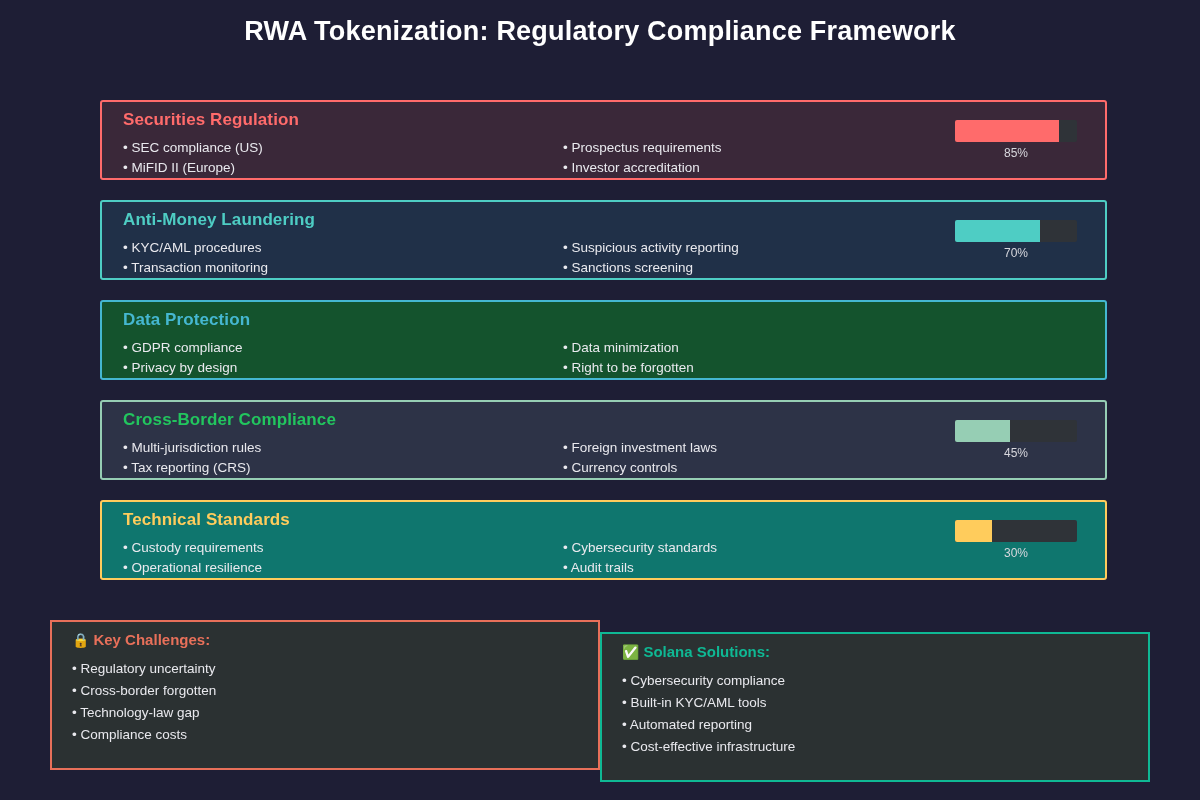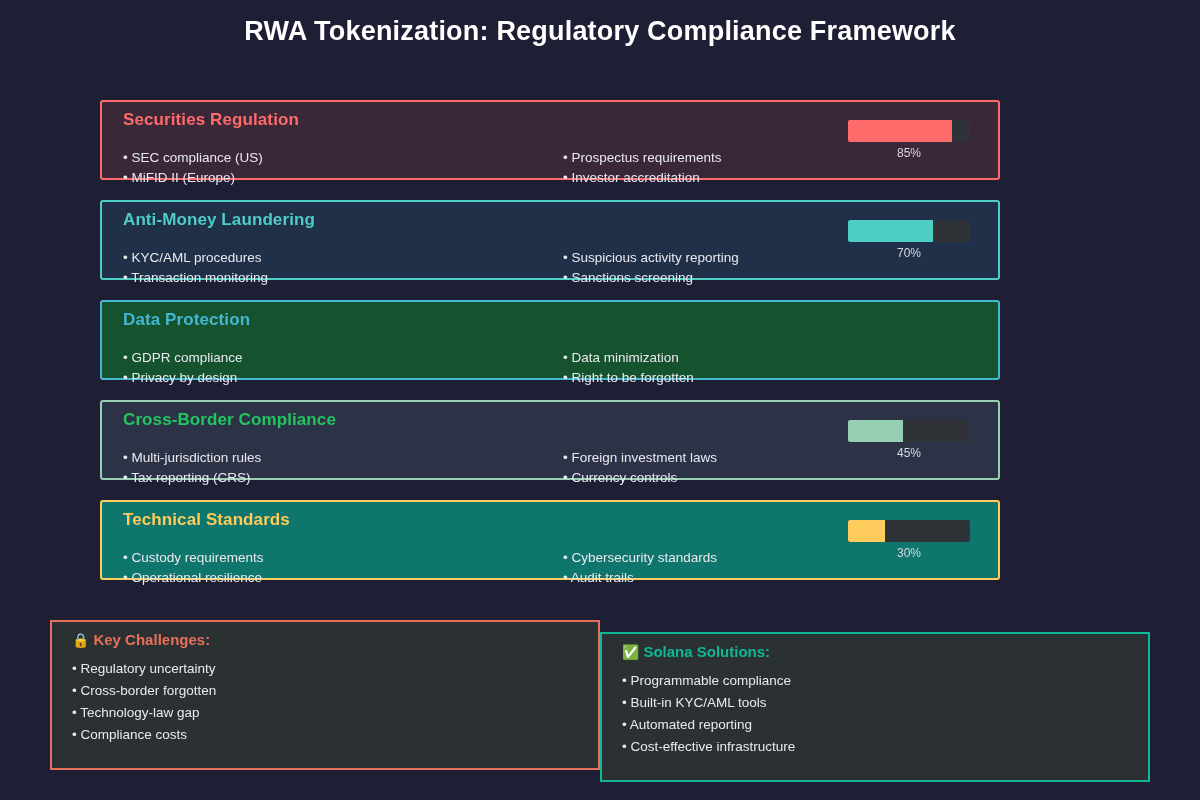--- a/index.html
+++ b/index.html
@@ -28,21 +28,21 @@
     font-size: 27px;
     font-weight: bold;
     letter-spacing: 0.2px;
   }
 
   
   .cards {
     position: absolute;
     top: 100px;
     left: 100px;
-    width: 900px;
+    width: 1007px;
   }
   .card {
     position: relative;
     box-sizing: border-box;
     height: 80px;
     margin-bottom: 20px;
     border: 2px solid #888;
     border-radius: 3px;
   }
   .card-title {
@@ -52,21 +52,20 @@
     font-size: 17px;
     font-weight: bold;
     letter-spacing: 0.1px;
   }
   .card-col {
     position: absolute;
     top: 36px;
     font-size: 13.5px;
     color: #e9e9ee;
     line-height: 20px;
-    margin-top: 10px;
   }
   .card-col.col-a { left: 21px; }
   .card-col.col-b { left: 461px; }
   .card-col div { white-space: nowrap; }
 
   
   .progress-wrap {
     position: absolute;
     right: 28px;
     top: 18px;
@@ -232,18 +231,18 @@
     <div>• Technology-law gap</div>
     <div>• Compliance costs</div>
   </div>
 </div>
 
 <div class="panel panel-right" style="border-color: rgb(15, 184, 148); margin-top: 12px;">
   <div class="panel-head" style="color: rgb(15, 184, 148);">
     <span class="emoji">✅</span><span>Solana Solutions:</span>
   </div>
   <div class="panel-list">
-    <div>• Programmable compliance</div>
+    <div>• Cybersecurity compliance</div>
     <div>• Built-in KYC/AML tools</div>
     <div>• Automated reporting</div>
     <div>• Cost-effective infrastructure</div>
   </div>
 </div>
 
 </body></html>

